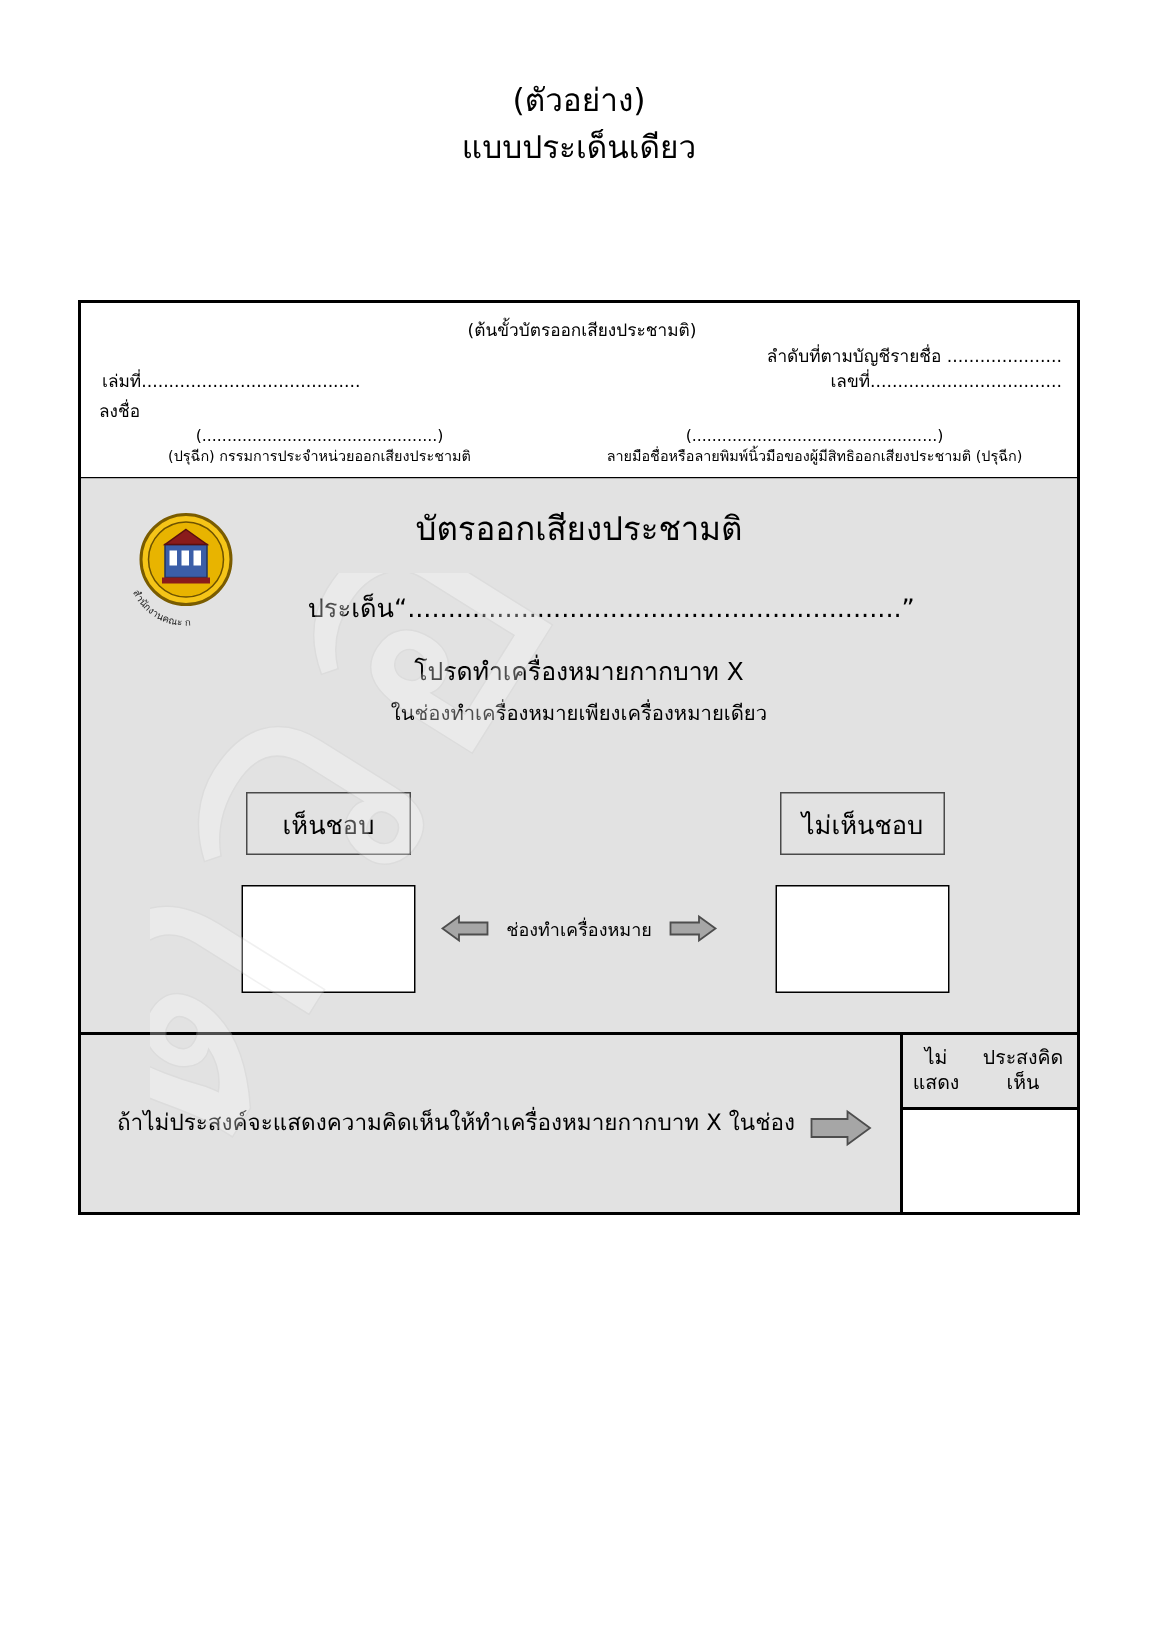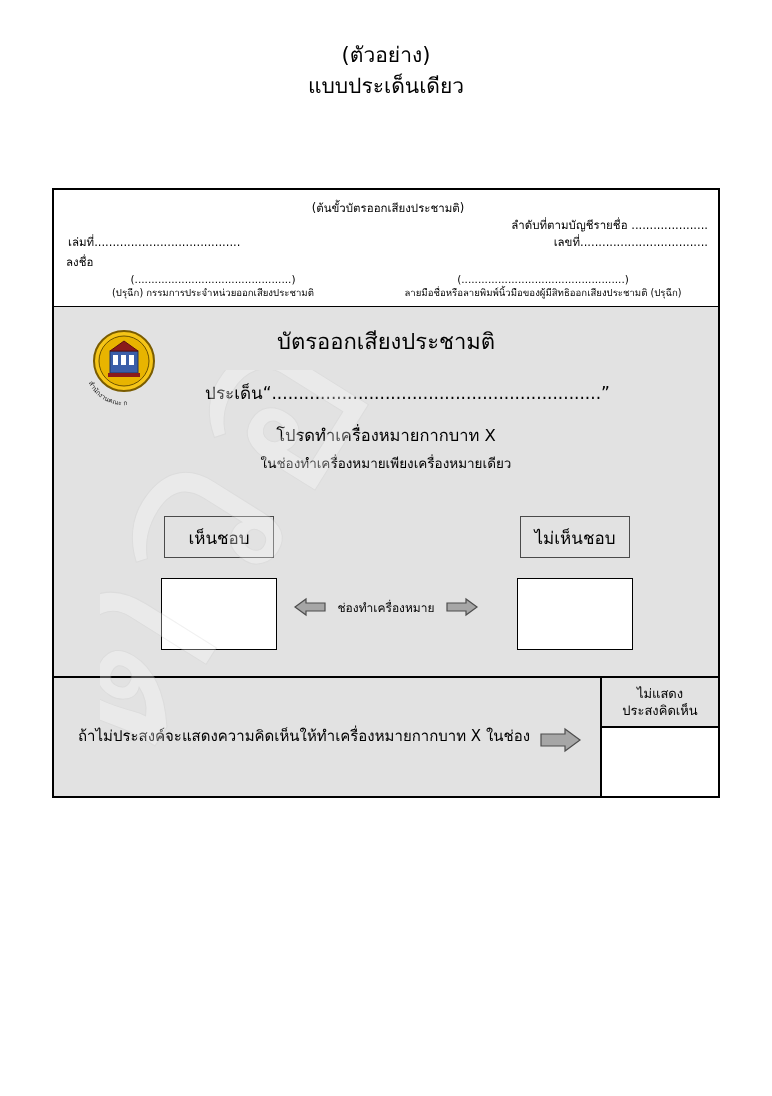--- a/index.html
+++ b/index.html
@@ -18,21 +18,21 @@
 
   .page {
     position: relative;
     width: 772px;
     height: 1096px;
   }
 
   
   .doc-heading {
     text-align: center;
-    margin-top: 40px;
+    margin-top: 52px;
   }
   .doc-heading .line1 {
     font-size: 21px;
     line-height: 30px;
   }
   .doc-heading .line2 {
     font-size: 21px;
     line-height: 32px;
   }
 
@@ -217,21 +217,20 @@
   }
   .bottom-right {
     width: 116px;
     display: flex;
     flex-direction: column;
   }
   .abstain-head {
     height: 48px;
     border-bottom: 2px solid #000;
     display: flex;
-    flex-direction: column;
     align-items: center;
     justify-content: center;
     font-size: 13px;
     line-height: 17px;
     text-align: center;
     background: #e2e2e2;
   }
   .abstain-box {
     flex: 1;
     background: #ffffff;

